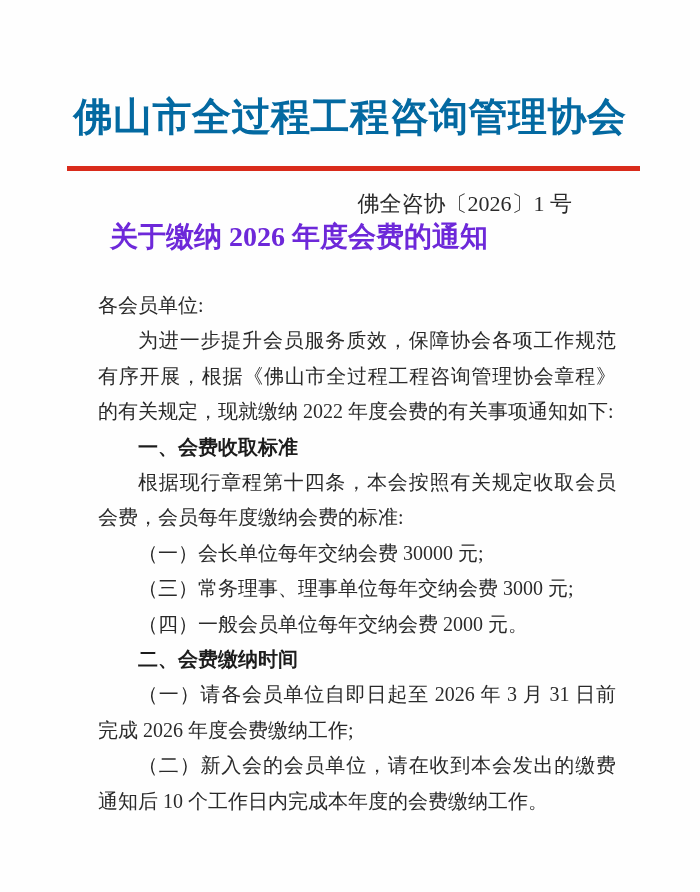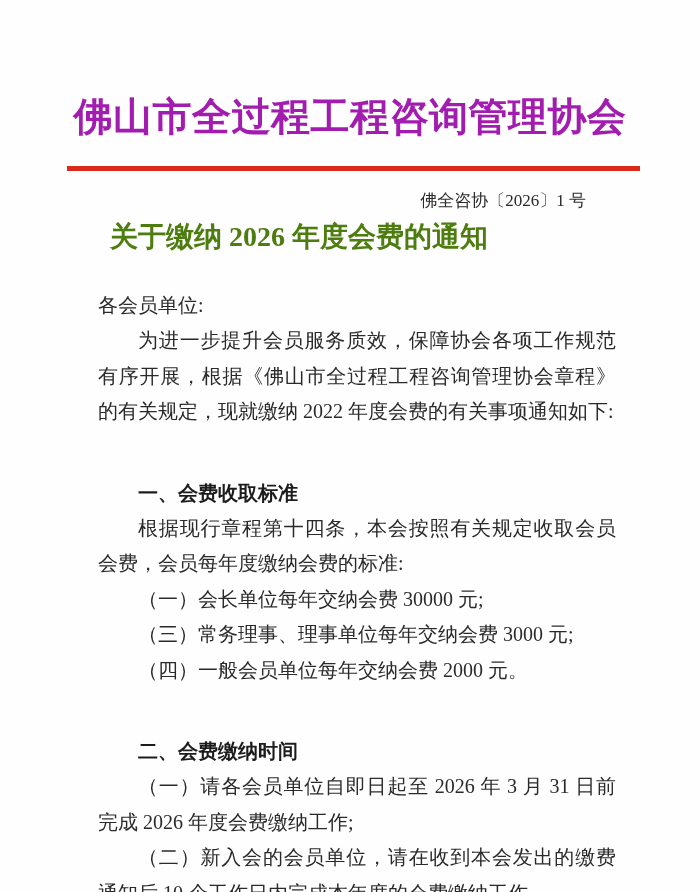--- a/index.html
+++ b/index.html
@@ -20,49 +20,49 @@
   .org-title {
     position: absolute;
     top: 90px;
     left: 0;
     width: 700px;
     margin: 0;
     text-align: center;
     font-size: 39px;
     font-weight: bold;
     letter-spacing: 0.5px;
-    color: #a21caf;
+    color: #0369a1;
     white-space: nowrap;
   }
   .red-rule {
     position: absolute;
     top: 166px;
     left: 67px;
     width: 573px;
     height: 5px;
     background: #d92b1b;
   }
   .doc-number {
     position: absolute;
     top: 189px;
-    right: 114px;
-    font-size: 17px;
+    right: 128px;
+    font-size: 22px;
     color: #2a2a2a;
     white-space: nowrap;
   }
   .doc-title {
     position: absolute;
     top: 218px;
     left: 0;
     width: 598px;
     margin: 0;
     text-align: center;
     font-size: 28px;
     font-weight: bold;
-    color: #4d7c0f;
+    color: #6d28d9;
     white-space: nowrap;
   }
   .doc-body {
     position: absolute;
     top: 288px;
     left: 98px;
     width: 518px;
     font-size: 20px;
     line-height: 35.4px;
     color: #2a2a2a;
@@ -73,21 +73,20 @@
     margin: 0;
     text-indent: 2em;
   }
   .doc-body p.no-indent {
     text-indent: 0;
     font-family: Liberation Serif, serif;
   }
   .doc-body p.heading {
     font-weight: bold;
     color: #1c1c1c;
-    margin-top: 46px;
   }
 </style>
 </head>
 <body>
 
 <div class="page">
 
   <h1 class="org-title">佛山市全过程工程咨询管理协会</h1>
 
   <div class="red-rule"></div>

